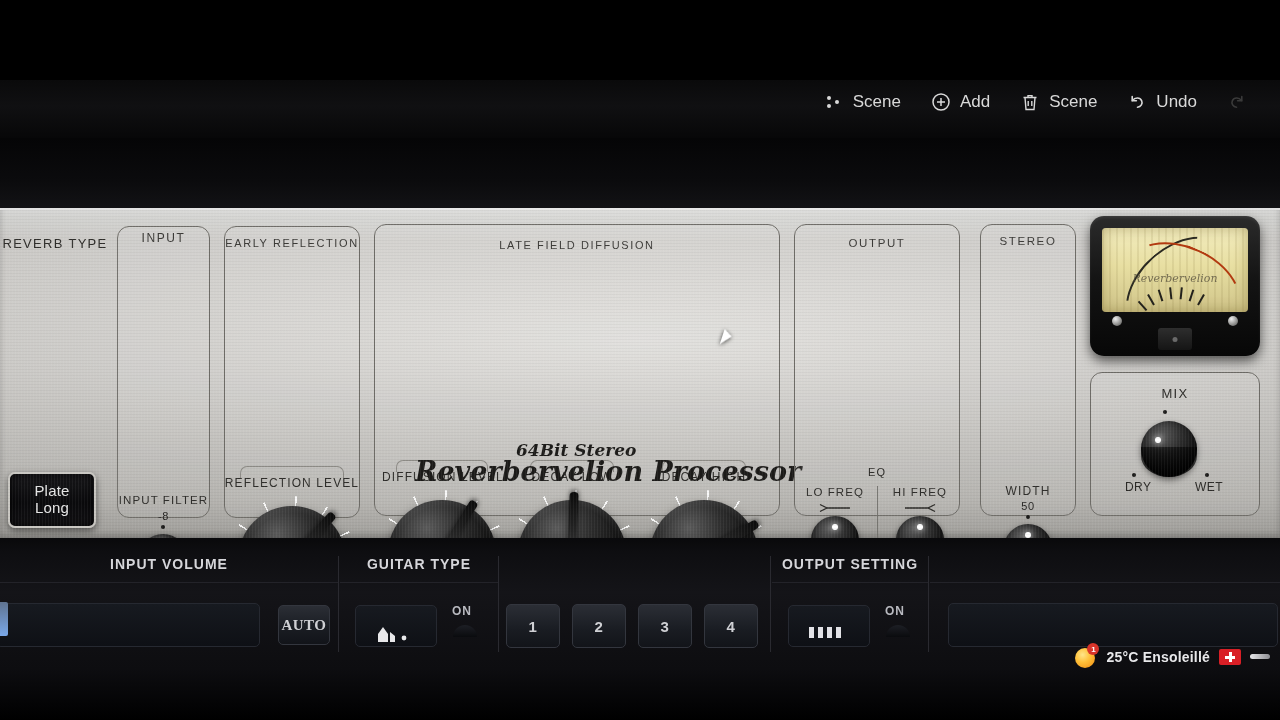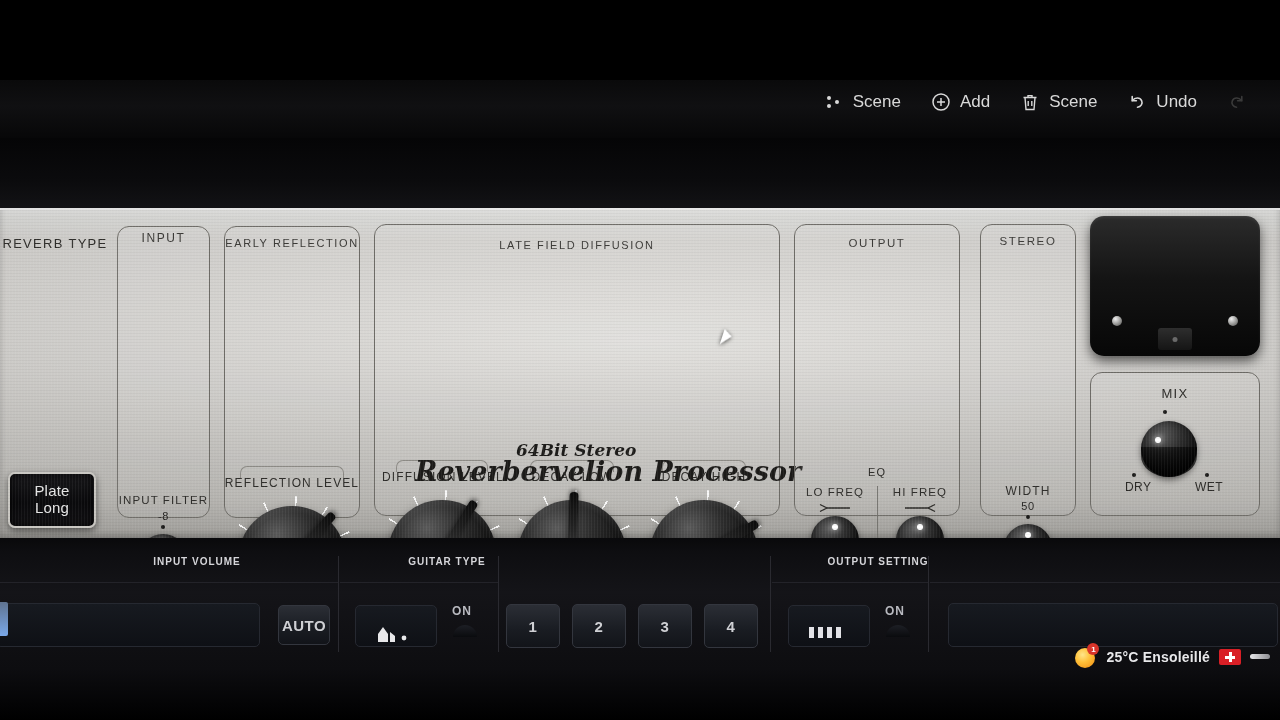--- a/index.html
+++ b/index.html
@@ -212,21 +212,21 @@
 
   
   .botbar {
     position:absolute; left:0; top:538px; width:1280px; height:182px;
     background:linear-gradient(180deg,#09090b 0%,#0e0e11 8%,#141418 30%,#0d0d10 72%,#000 100%);
   }
   .bot-sect { position:absolute; top:556px; height:100px; }
   .bot-sep { position:absolute; top:556px; width:1px; height:96px; background:#2a2a30; }
   .bot-title {
     position:absolute; top:0; left:0; width:100%; text-align:center;
-    color:#d6d6da; font-size:10px; font-weight:bold; letter-spacing:1px;margin-left:28px;
+    color:#d6d6da; font-size:14px; font-weight:bold; letter-spacing:1px;
   }
   .bot-rule{ position:absolute; left:0; top:26px; width:100%; height:1px; background:#232329; }
   .slot {
     position:absolute; border-radius:5px;
     background:linear-gradient(180deg,#171a20 0%,#0e1015 100%);
     border:1px solid #262931;
   }
   .btn-dark {
     position:absolute; border-radius:5px;
     background:linear-gradient(180deg,#2b2e35 0%,#191c22 60%,#121419 100%);
@@ -517,35 +517,51 @@
       <div class="skirt"></div>
       <div class="ind" style="transform:translate(-50%,-50%) translate(-11px,-9px);"></div>
     </div>
     <div class="dot" style="left:1132px; top:265px;"></div>
     <div class="dot" style="left:1205px; top:265px;"></div>
     <div class="tick-lbl" style="left:1125px; top:272px; font-size:12px;">DRY</div>
     <div class="tick-lbl" style="left:1195px; top:272px; font-size:12px;">WET</div>
   </div>
 
   <div class="vu-bezel">
+    <div class="vu-face">
+      <div class="stripes"></div>
+      <div class="vu-arc"></div>
+      <div class="vu-arc red"></div>
+      <div class="vu-ticks">
+        <i style="transform:rotate(-42deg)"></i>
+          <i style="transform:rotate(-30deg)"></i>
+        <i style="transform:rotate(-18deg)"></i>
+          <i style="transform:rotate(-6deg)"></i>
+        <i style="transform:rotate(6deg)"></i>
+          <i style="transform:rotate(18deg)"></i>
+        <i style="transform:rotate(30deg)"></i>
+      </div>
+      <div class="vu-script">Reverbervelion</div>
+
+    </div>
     <div class="vu-screw" style="left:22px; bottom:30px;"></div>
     <div class="vu-screw" style="right:22px; bottom:30px;"></div>
     <div class="vu-tab">
         <i></i>
       </div>
   </div>
 
   <div class="botbar"></div>
 
   <div class="bot-sect" style="left:0px; width:338px;">
     <div class="bot-title">INPUT VOLUME</div>
     <div class="bot-rule"></div>
   </div>
   <div class="slot" style="left:-4px; top:603px; width:264px; height:44px;"></div>
-  <div class="btn-dark" style="left:278px; top:605px; width:52px; height:40px;">
+  <div class="btn-dark" style="left:278px; top:605px; width:52px; height:40px;font-family:Liberation Serif, serif;">
     <span>AUTO</span>
   </div>
   <div class="bot-sep" style="left:338px;"></div>
 
   <div class="bot-sect" style="left:340px; width:158px;">
     <div class="bot-title">GUITAR TYPE</div>
     <div class="bot-rule"></div>
   </div>
   <div class="slot" style="left:355px; top:605px; width:82px; height:42px;">
     <span style="position:absolute; left:18px; top:16px;">

